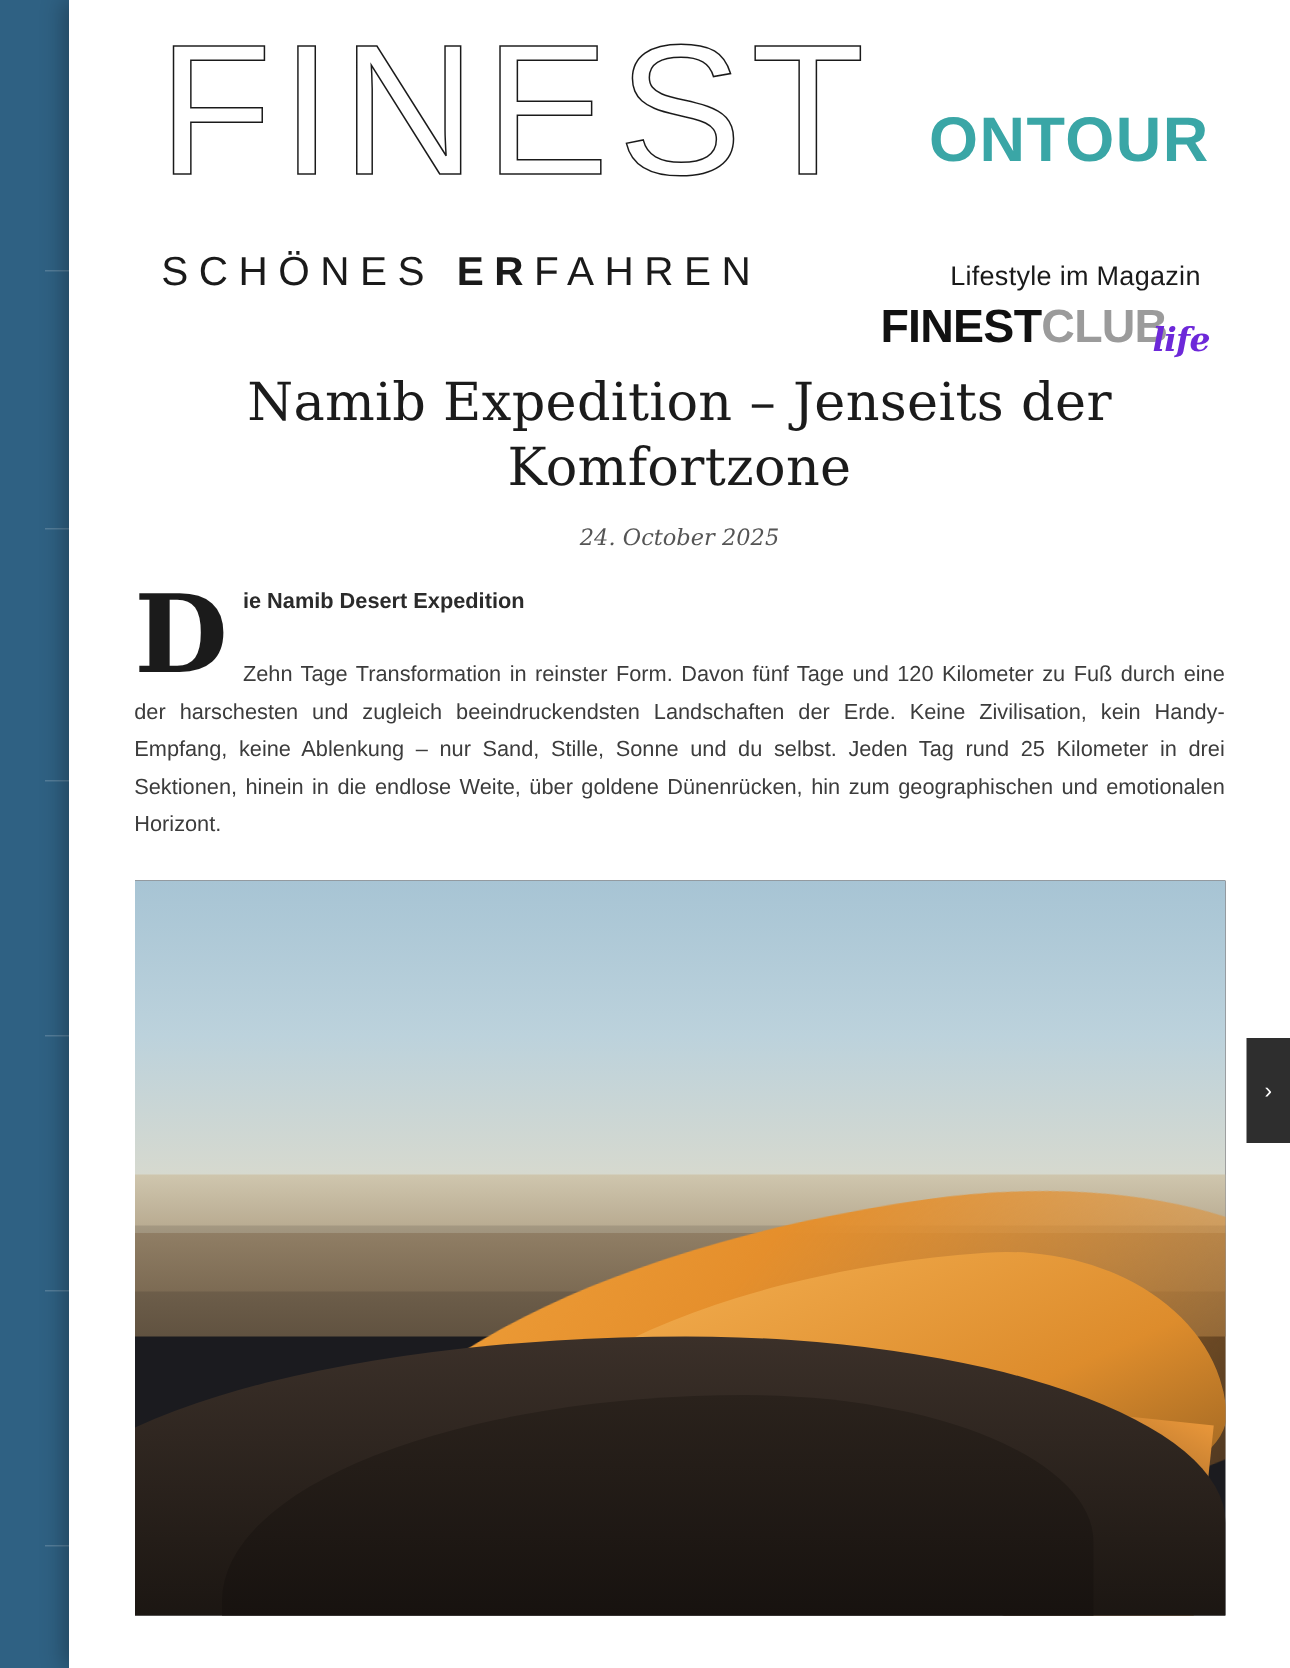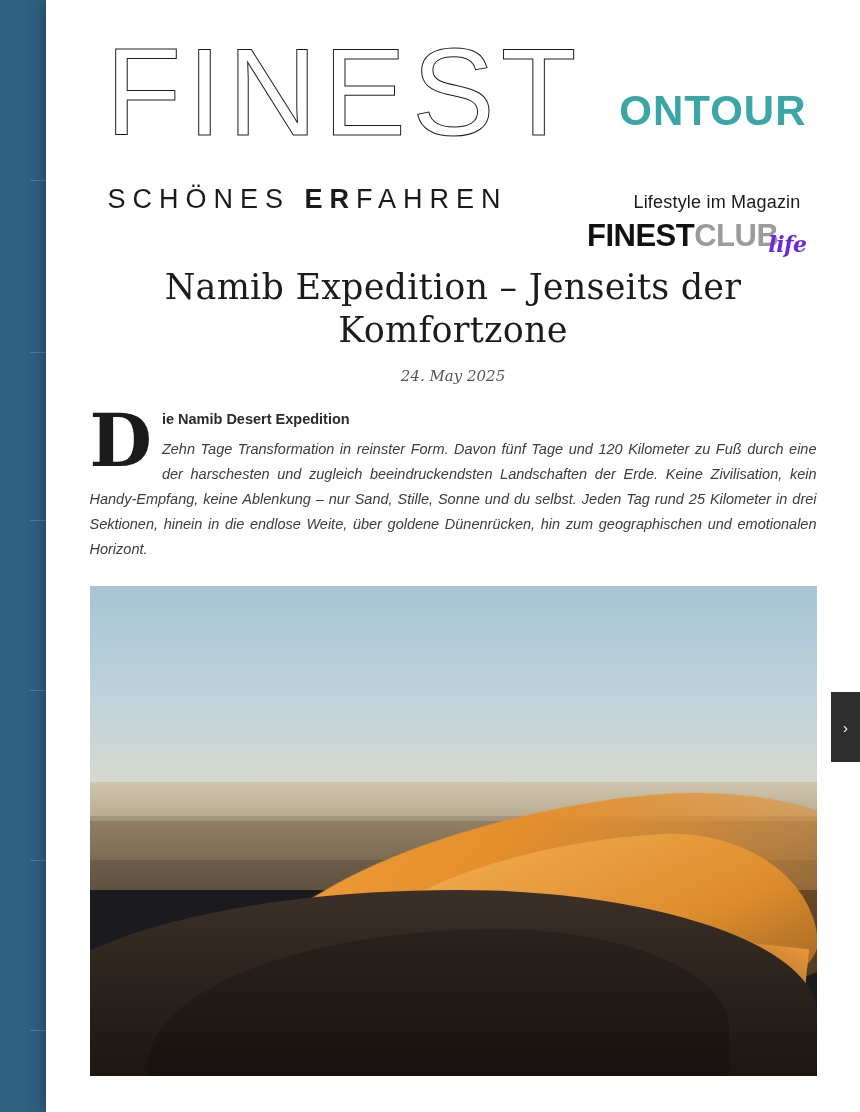--- a/index.html
+++ b/index.html
@@ -33,21 +33,21 @@
     left: 46px; top: 0;
     width: 814px;
     min-height: 1112px;
     background: #ffffff;
     box-shadow: -4px 0 14px rgba(0,0,0,0.28);
     overflow: hidden;
   }
   .inner {
     width: 727px;
     margin: 0 auto;
-    padding-top: 22px;
+    padding-top: 4px;
     position: relative;
   }
   
   .masthead {
     position: relative;
     height: 232px;
   }
   .finest-word {
     position: absolute;
     left: 16px;
@@ -150,21 +150,21 @@
     font-size: 72px;
     line-height: 0.82;
     font-weight: 700;
     color: #1b1b1b;
     margin: 4px 10px 0 0;
   }
   .lead-bold {
     font-weight: 700;
     color: #2b2b2b;
   }
-  .para2 { margin-top: 5px; font-style: italic; }
+  .para2 { margin-top: 24px; }
   
   figure {
     margin: 24px 0 0 0;
   }
   .photo {
     width: 727px;
     height: 490px;
     position: relative;
     overflow: hidden;
     background: #1b1b1f;
@@ -266,21 +266,21 @@
       <div class="finest-word">FINEST</div>
       <div class="finest-sub"><span>SCHÖNES </span><b>ER</b><span>FAHREN</span></div>
       <div class="ontour">ONTOUR</div>
       <div class="lifestyle">Lifestyle im Magazin</div>
       <div class="porsche-club">
         <span class="pc-porsche">FINEST</span><span class="pc-club">CLUB</span><span class="pc-life">life</span>
       </div>
     </header>
 
     <h1 class="title">Namib Expedition – Jenseits der Komfortzone</h1>
-    <div class="date">24. May 2025</div>
+    <div class="date">24. October 2025</div>
 
     <div class="body-text">
       <span class="dropcap">D</span>
       <span class="lead-bold">ie Namib Desert Expedition</span>
       <div class="para2">Zehn Tage Transformation in reinster Form. Davon fünf Tage und 120 Kilometer zu Fuß durch eine der harschesten und zugleich beeindruckendsten Landschaften der Erde. Keine Zivilisation, kein Handy-Empfang, keine Ablenkung – nur Sand, Stille, Sonne und du selbst. Jeden Tag rund 25 Kilometer in drei Sektionen, hinein in die endlose Weite, über goldene Dünenrücken, hin zum geographischen und emotionalen Horizont.</div>
     </div>
 
     <figure>
       <div class="photo" aria-label="Sanddünen der Namib-Wüste im Morgenlicht">
         <div class="sky"></div>

